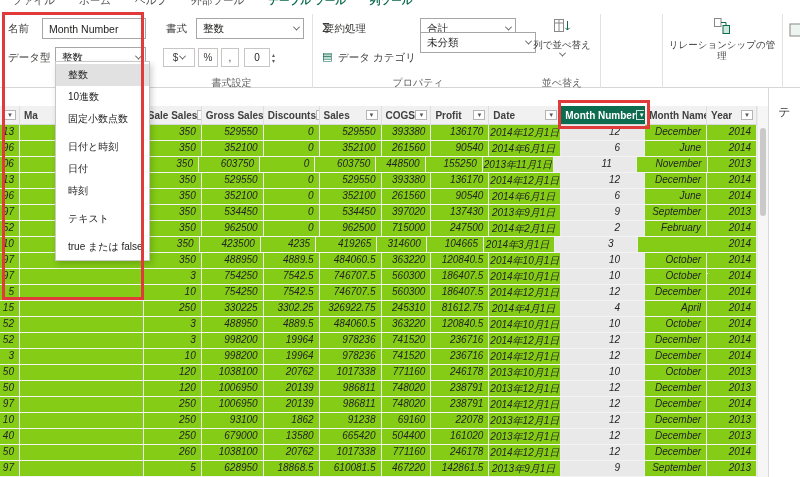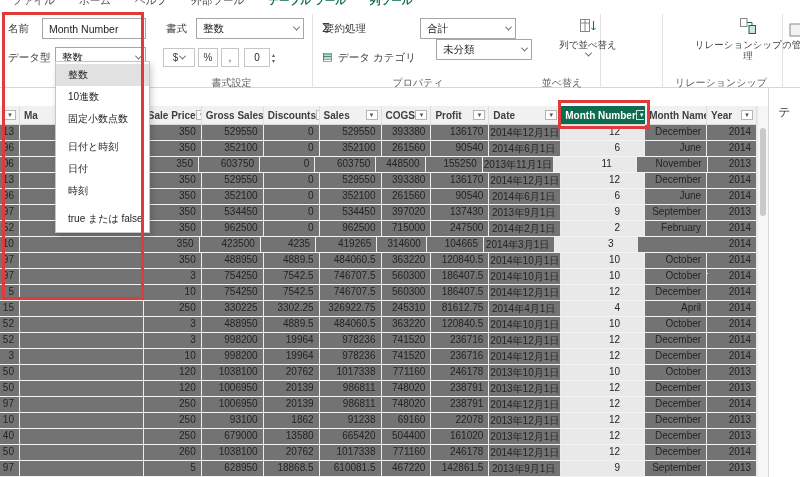--- a/index.html
+++ b/index.html
@@ -20,40 +20,40 @@
   .combo .val{flex:1;white-space:nowrap;overflow:hidden;}
   .chev{width:6px;height:6px;border-right:1.4px solid #5f5e5c;border-bottom:1.4px solid #5f5e5c;
        transform:rotate(45deg) translate(-1px,-1px);display:inline-block;flex:0 0 auto;}
   .chev.sm{width:4px;height:4px;}
   .fbtn{position:absolute;height:19px;background:#fff;border:1px solid #c8c6c4;box-sizing:border-box;
        font-size:10px;display:flex;align-items:center;justify-content:center;gap:2px;color:#3b3a39;}
   .spin{position:absolute;display:flex;align-items:center;gap:2px;}
   .spinbox{width:26px;height:19px;border:1px solid #c8c6c4;box-sizing:border-box;font-size:10px;display:flex;align-items:center;justify-content:center;}
   .spinarrows{display:flex;flex-direction:column;font-size:6px;color:#5f5e5c;line-height:6px;}
   .bigbtn{position:absolute;top:9px;height:56px;display:flex;flex-direction:column;align-items:center;justify-content:flex-start;
-       gap:2px;font-size:9.5px;color:#3b3a39;text-align:center;line-height:11px;cursor:default;margin-left:26px;}
+       gap:2px;font-size:9.5px;color:#3b3a39;text-align:center;line-height:11px;cursor:default;}
   .bigbtn .txt{white-space:pre-line;}
   .sigma{font-size:13px;color:#3b3a39;position:absolute;}
   .caticon{font-size:11px;color:#0d6b50;position:absolute;}
   
   .subbar{position:absolute;left:0;top:88px;width:768px;height:18px;background:#fff;}
   .collapse{position:absolute;left:744px;top:93px;}
   .sidepane{position:absolute;left:768px;top:88px;width:32px;height:389px;background:#fff;border-left:1px solid #d9d9d9;box-sizing:border-box;}
   .sidepane .ptitle{display:block;text-align:center;margin-top:16px;font-size:12px;color:#333;}
   .vscroll{position:absolute;left:757px;top:106px;width:11px;height:371px;background:#f6f6f6;border-left:1px solid #ebebeb;box-sizing:border-box;}
   .vthumb{position:absolute;left:2px;top:22px;width:6px;height:88px;background:#c9c9c9;border-radius:3px;}
   
   .thead{position:absolute;left:0;top:106px;width:757px;height:19px;display:flex;background:#f1f1f1;border-bottom:1px solid #d8d8d8;box-sizing:border-box;}
   .hc{box-sizing:border-box;border-right:1px solid #dedede;display:flex;align-items:center;justify-content:space-between;
       padding:0 3px 0 4px;font-size:10px;font-weight:bold;color:#404040;overflow:hidden;white-space:nowrap;}
   .hc.mnh{background:#0d6b50;color:#fff;border-right:1px solid #0d6b50;}
   .flt{font-size:6px;color:#555;border:1px solid #b5b5b5;background:#fff;padding:1px 2px;line-height:6px;flex:0 0 auto;}
   .mnh .flt{background:transparent;color:#fff;border-color:#cfe3db;}
   .tbody{position:absolute;left:0;top:125px;width:757px;height:352px;overflow:hidden;}
-  .tr{display:flex;height:16px;border-bottom:1px solid #f3f3f3;box-sizing:border-box;background:#737373;}
+  .tr{display:flex;height:16px;border-bottom:1px solid #f3f3f3;box-sizing:border-box;background:#84cc16;font-style:italic;}
   .td{box-sizing:border-box;border-right:1px solid #ececec;font-size:10px;color:#252423;
       text-align:right;padding:1px 5px 0 1px;overflow:hidden;white-space:nowrap;}
   .td.mnc{background:#e9e9e9;padding-right:24px;}
   
   .ddl{position:absolute;left:55px;top:61px;width:93px;background:#fff;border:1px solid #c8c8c8;
        box-shadow:2px 3px 6px rgba(0,0,0,0.18);z-index:50;padding:2px 0;}
   .dd-item{height:22px;line-height:22px;padding-left:12px;font-size:10px;color:#252423;white-space:nowrap;overflow:hidden;cursor:default;}
   .dd-item.sel{background:#e1e1e1;}
   .dd-item.gs{margin-top:6px;}
   
@@ -117,21 +117,21 @@
     <div class="divv" style="left:312px;"></div>
 
     <span class="sigma" style="left:322px;top:12px;">Σ</span>
     <span class="rlabel" style="left:324px;top:14px;">要約処理</span>
     <div class="combo" style="left:420px;top:10px;width:96px;">
       <span class="val">合計</span>
       <span class="chev sm"></span>
     </div>
     <span class="caticon" style="left:322px;top:42px;">▤</span>
     <span class="rlabel" style="left:338px;top:43px;">データ カテゴリ</span>
-    <div class="combo" style="left:420px;top:31px;width:96px;margin-left:16px;">
+    <div class="combo" style="left:420px;top:24px;width:116px;">
       <span class="val">未分類</span>
       <span class="chev sm"></span>
     </div>
     <span class="glabel" style="left:312px;width:212px;">プロパティ</span>
 
     <div class="divv" style="left:600px;"></div>
 
     <div class="bigbtn" style="left:528px;width:68px;">
       <span>
         <svg width="18" height="18" viewBox="0 0 18 18">
@@ -152,21 +152,20 @@
     <div class="bigbtn" style="left:668px;width:108px;">
       <span>
         <svg width="18" height="18" viewBox="0 0 18 18">
             <rect x="1.5" y="1.5" width="6.5" height="8" fill="#fff" stroke="#8a8886"></rect>
             <rect x="10" y="8.5" width="6.5" height="8" fill="#cfe8dd" stroke="#0d6b50"></rect>
             <path d="M8 5.5 h5 v3" fill="none" stroke="#0d6b50"></path>
           </svg>
       </span>
       <span class="txt">リレーションシップの管理</span>
     </div>
-    <span class="glabel" style="left:662px;width:118px;">リレーションシップ</span>
 
     <div class="divv" style="left:782px;"></div>
     <span class="cuticon">
       <svg width="18" height="18" viewBox="0 0 18 18">
           <rect x="2" y="2" width="12" height="12" fill="#eef5f1" stroke="#8a8886"></rect>
         </svg>
     </span>
   </div>
 
   <div class="subbar">
@@ -184,21 +183,21 @@
   <div class="thead" id="thead">
       <div class="hc" style="width: 20px;">
         <span></span>
         <span class="flt">▼</span>
       </div>
       <div class="hc" style="width: 124px;">
         <span>Ma</span>
         <span class="flt">▼</span>
       </div>
       <div class="hc" style="width: 58px;">
-        <span>Sale Price</span>
+        <span>Sale Sales</span>
         <span class="flt">▼</span>
       </div>
       <div class="hc" style="width: 62px;">
         <span>Gross Sales</span>
         <span class="flt">▼</span>
       </div>
       <div class="hc" style="width: 56px;">
         <span>Discounts</span>
         <span class="flt">▼</span>
       </div>
@@ -541,19 +540,20 @@
       </div>
     </div>
 
   <div class="ddl" id="ddl">
       <div class="dd-item sel">整数</div>
       <div class="dd-item">10進数</div>
       <div class="dd-item">固定小数点数</div>
       <div class="dd-item gs">日付と時刻</div>
       <div class="dd-item">日付</div>
       <div class="dd-item">時刻</div>
+      <div class="dd-item gs">テキスト</div>
       <div class="dd-item gs">true または false</div>
     </div>
 
   <div class="redbox" id="redbox1"></div>
   <div class="redbox" id="redbox2"></div>
 
 </div>
 
 </body></html>

